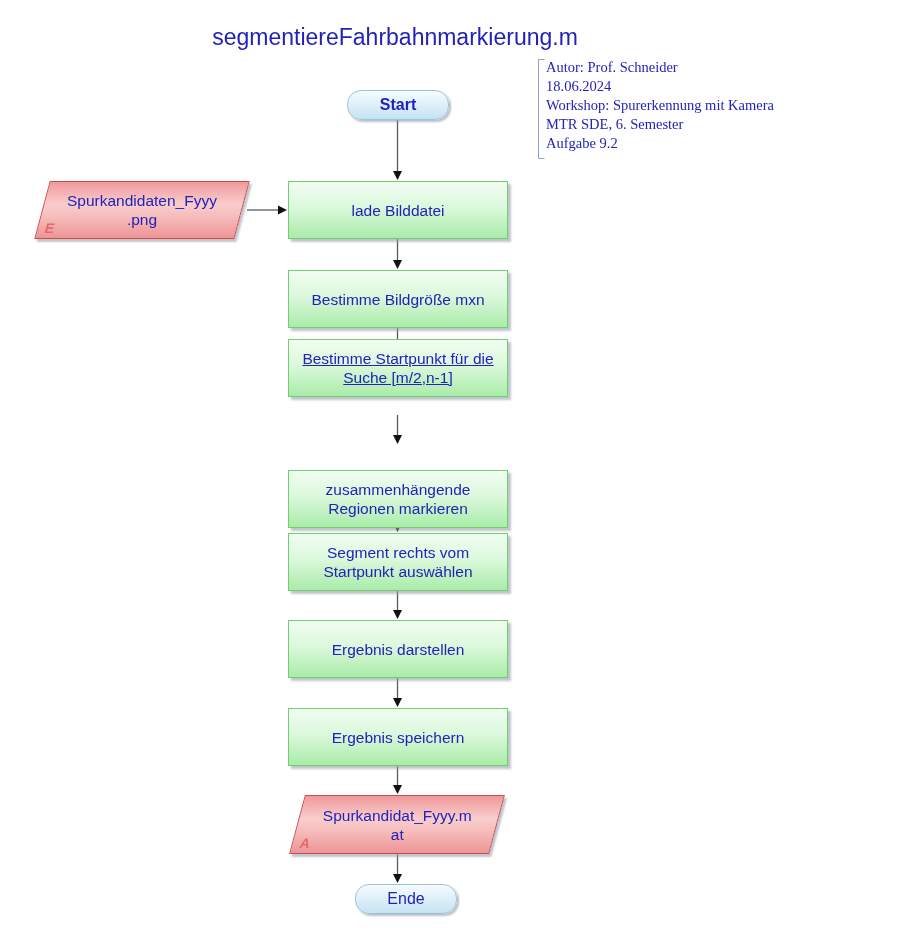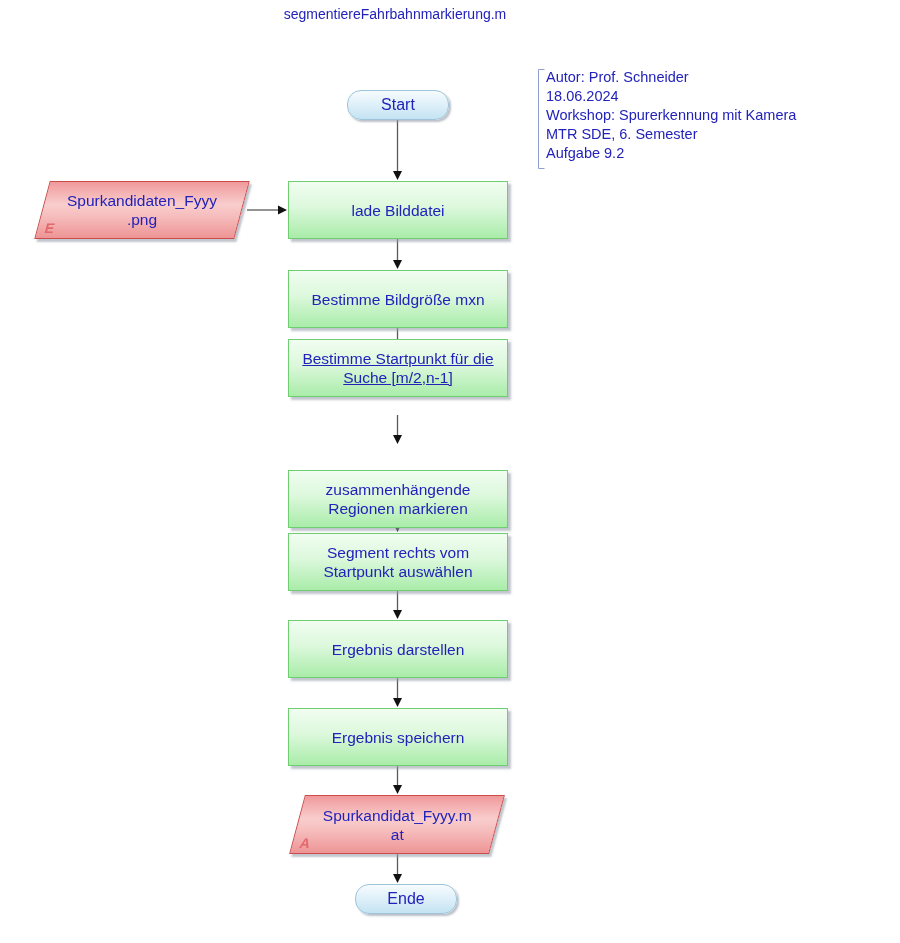--- a/index.html
+++ b/index.html
@@ -1,42 +1,42 @@
 <!DOCTYPE html>
 <html><head>
 <meta charset="utf-8">
 <style>
   html,body { margin:0; padding:0; background:#ffffff; }
   .canvas {
     position:relative; width:900px; height:943px; background:#ffffff;
     font-family:"Liberation Sans", sans-serif; overflow:hidden;
   }
   .title {
-    position:absolute; left:145px; top:6px; width:500px;
-    text-align:center; font-size:14px; color:#2222bb;
+    position:absolute; left:145px; top:24px; width:500px;
+    text-align:center; font-size:23px; color:#2222bb;
   }
   
-  .info { position:absolute; left:538px; top:68px; }
+  .info { position:absolute; left:538px; top:58px;font-family:Liberation Serif, serif; }
   .info .bracket { position:absolute; left:0; top:1px; }
   .info-lines {
     margin-left:8px; font-size:14.5px; line-height:19px; color:#2222bb;
     white-space:nowrap;
   }
   
   .connectors { position:absolute; left:0; top:0; width:900px; height:943px; }
   
   .oval {
     position:absolute; width:100px; height:28px; border-radius:14px;
     border:1px solid #9dc4d8;
     background:linear-gradient(180deg,#f6fbfe 0%,#e3f2fa 40%,#c4e3f2 100%);
     box-shadow:2px 2px 2px rgba(152,160,172,0.65);
     display:flex; align-items:center; justify-content:center;
     font-size:16px; color:#2222bb;
   }
-  .oval-start { left:347px; top:90px; }
+  .oval-start { left:347px; top:90px;font-weight:bold; }
   .oval-end   { left:355px; top:884px; }
   
   .step {
     position:absolute; left:288px; width:220px; height:58px;
     border:1px solid #6fce6f;
     background:linear-gradient(180deg,#f1fdf1 0%,#dcf8dc 45%,#a9eca9 100%);
     box-shadow:3px 3px 2px rgba(152,160,172,0.6);
     display:flex; align-items:center; justify-content:center;
     text-align:center; font-size:15.5px; line-height:19px; color:#2222bb;
     padding:0 9px; box-sizing:border-box;

